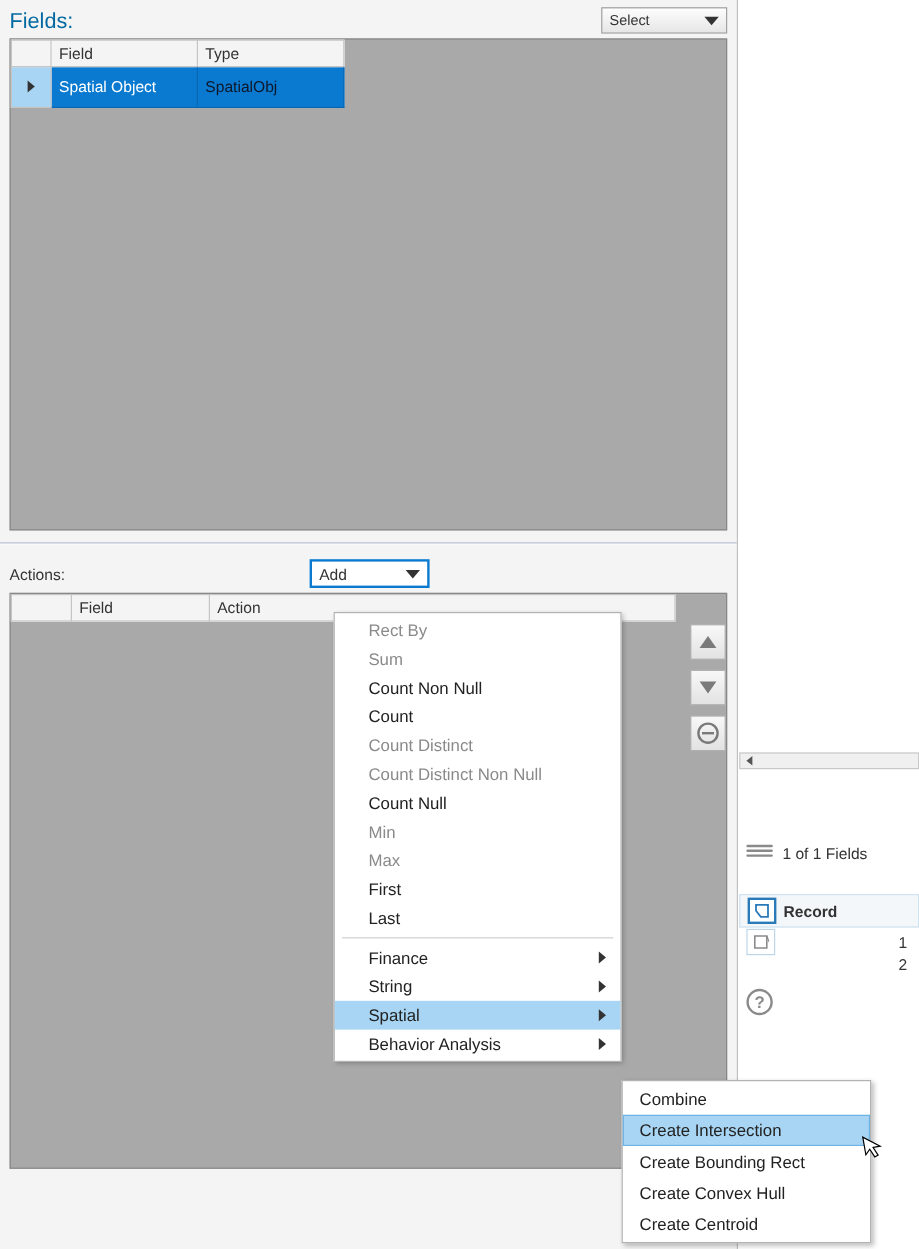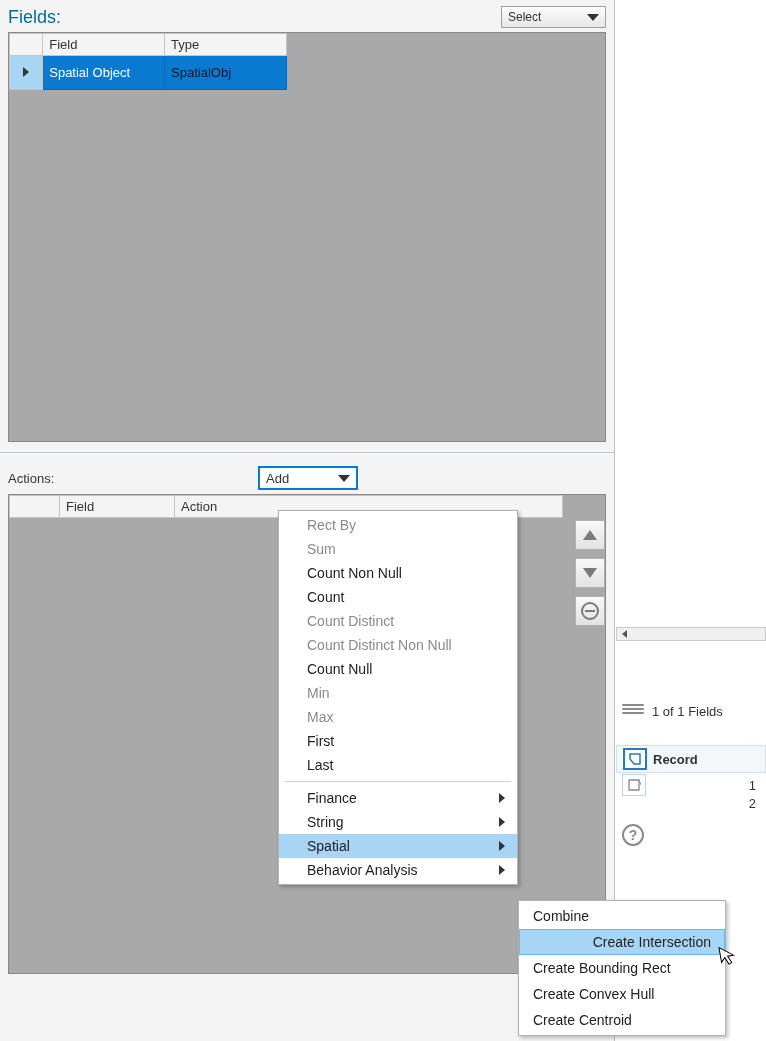--- a/index.html
+++ b/index.html
@@ -164,21 +164,21 @@
     border:1px solid #b2b2b2;
     box-shadow: 2px 2px 4px rgba(0,0,0,0.25);
     z-index: 11;
     padding: 2px 0;
   }
   .submenu .smi {
     padding: 5px 14px;
     font-size: 14px;
     color:#222;
   }
-  .submenu .smi.hover { background:#a7d5f3; border:1px solid #6fb4e4; padding:4px 13px;text-align:right; }
+  .submenu .smi.hover { background:#a7d5f3; border:1px solid #6fb4e4; padding:4px 13px; }
   .side-buttons {
     position:absolute;
     top: 520px; left: 575px;
     display:flex; flex-direction:column; gap:8px;
   }
   .sq-btn {
     width:30px; height:30px;
     background: linear-gradient(#f8f8f8,#e2e2e2);
     border:1px solid #b0b0b0;
     display:flex;align-items:center;justify-content:center;

